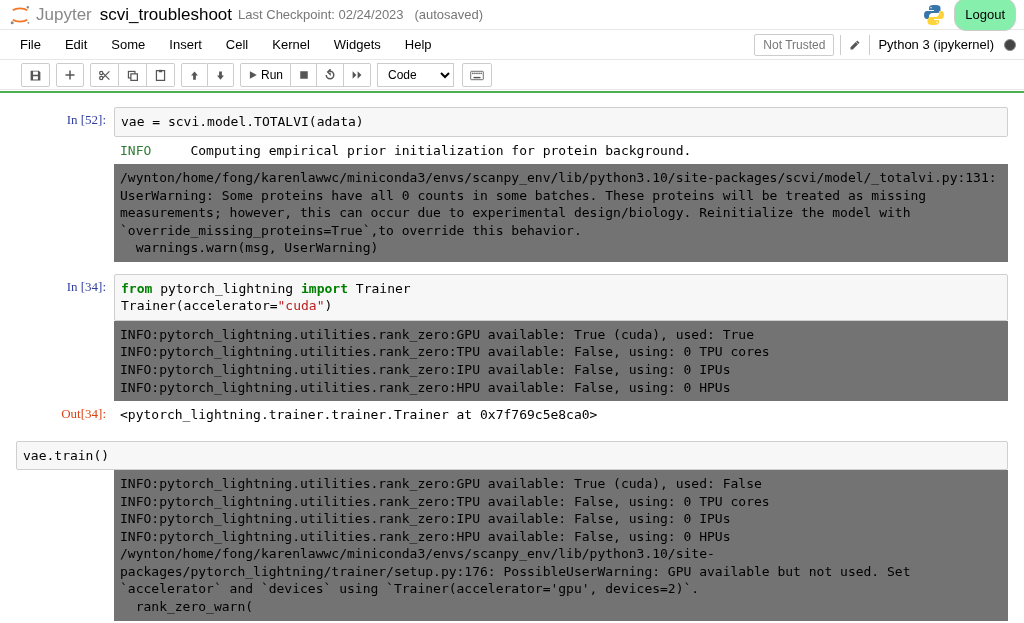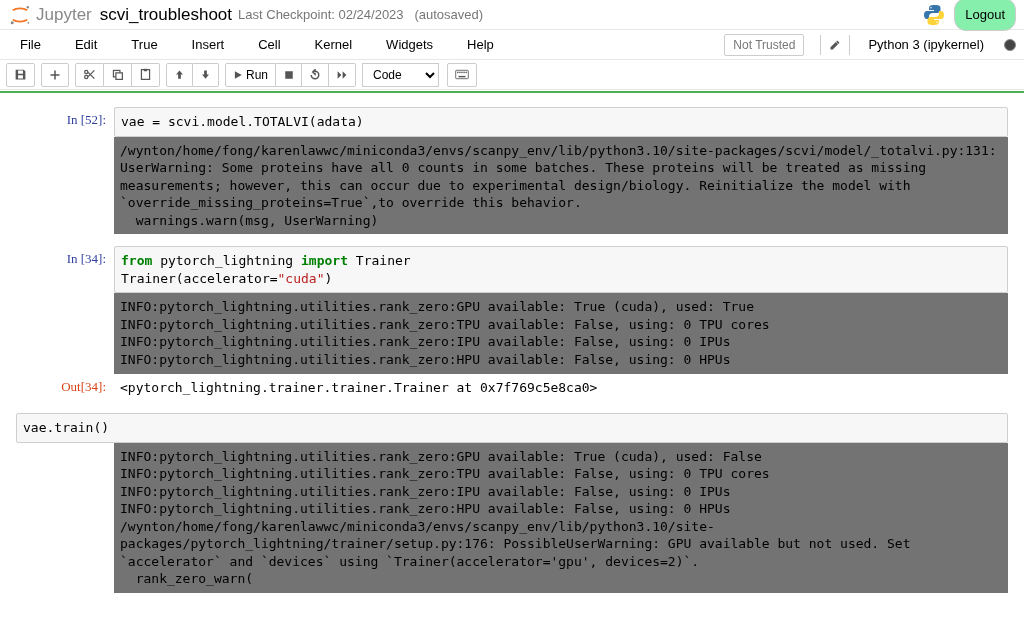--- a/index.html
+++ b/index.html
@@ -6,28 +6,28 @@
 body { font-family: "Helvetica Neue", Helvetica, Arial, sans-serif; font-size: 13px; color: #000; background: #fff; width: 1024px; }
 .header { display: flex; align-items: center; padding: 4px 8px; border-bottom: 1px solid #e7e7e7; height: 30px; }
 .logo-wrap { display: flex; align-items: center; }
 .logo-svg { width: 24px; height: 24px; margin-right: 4px; }
 .jupyter-text { font-size: 17px; color: #888; font-weight: normal; }
 .nb-name { font-size: 17px; color: #000; margin-left: 8px; }
 .checkpoint { font-size: 13px; color: #777; margin-left: 6px; }
 .header-spacer { flex: 1; }
 .python-logo { width: 24px; height: 24px; margin-right: 8px; }
 .logout-btn { border: 1px solid #ccc; background: #86efac; padding: 8px 10px; border-radius: 12px; font-size: 13px; cursor: pointer; }
-.menubar { display: flex; align-items: center; padding: 0 8px; border-bottom: 1px solid #e7e7e7; height: 30px; gap: 10px; }
+.menubar { display: flex; align-items: center; padding: 0 8px; border-bottom: 1px solid #e7e7e7; height: 30px; }
 .menuitem { padding: 6px 12px; font-size: 13px; cursor: pointer; }
 .menubar-spacer { flex: 1; }
 .trusted { border: 1px solid #ccc; padding: 3px 8px; font-size: 12px; border-radius: 2px; margin-right: 6px; color: #777; }
 .edit-icon-box { border-left: 1px solid #ccc; border-right: 1px solid #ccc; padding: 4px 8px; }
 .kernel-name { padding: 4px 8px; font-size: 13px; }
 .kernel-dot { width: 12px; height: 12px; border: 1px solid #888; border-radius: 50%; display: inline-block; background: #444; margin-left: 2px; }
-.toolbar { display: flex; align-items: center; padding: 3px 6px; border-bottom: 1px solid #e7e7e7; gap: 0; height: 30px; }
+.toolbar { display: flex; padding: 3px 21px; border-bottom: 1px solid #e7e7e7; gap: 0; height: 30px; }
 .tb-group { display: flex; margin-right: 6px; }
 .tb-btn { border: 1px solid #ccc; background: #fff; padding: 3px 7px; height: 24px; min-width: 26px; display: flex; align-items: center; justify-content: center; cursor: pointer; font-size: 12px; }
 .tb-btn + .tb-btn { border-left: none; }
 .tb-btn:first-child { border-radius: 2px 0 0 2px; }
 .tb-btn:last-child { border-radius: 0 2px 2px 0; }
 .tb-btn:only-child { border-radius: 2px; }
 .run-label { margin-left: 3px; }
 .celltype { border: 1px solid #ccc; height: 24px; font-size: 12px; padding: 0 20px 0 6px; margin-right: 8px; background: #fff; }
 .green-bar { height: 2px; background: #4caf50; margin-top: 1px; }
 .notebook { padding: 10px 0 20px 0; }
@@ -66,21 +66,21 @@
   <svg class="python-logo" viewBox="0 0 48 48">
     <path fill="#3776AB" d="M23 4c-6 0-9 2-9 6v4h10v2H10c-4 0-6 3-6 8s2 8 6 8h4v-5c0-4 3-7 7-7h10c3 0 6-2 6-6V10c0-4-3-6-9-6h-5zM18 8a1.5 1.5 0 110 3 1.5 1.5 0 010-3z"></path>
     <path fill="#FFD43B" d="M25 44c6 0 9-2 9-6v-4H24v-2h14c4 0 6-3 6-8s-2-8-6-8h-4v5c0 4-3 7-7 7H17c-3 0-6 2-6 6v4c0 4 3 6 9 6h5zm5-4a1.5 1.5 0 110-3 1.5 1.5 0 010 3z"></path>
   </svg>
   <button class="logout-btn">Logout</button>
 </div>
 
 <div class="menubar">
   <div class="menuitem">File</div>
   <div class="menuitem">Edit</div>
-  <div class="menuitem">True</div>
+  <div class="menuitem">Some</div>
   <div class="menuitem">Insert</div>
   <div class="menuitem">Cell</div>
   <div class="menuitem">Kernel</div>
   <div class="menuitem">Widgets</div>
   <div class="menuitem">Help</div>
   <div class="menubar-spacer"></div>
   <span class="trusted">Not Trusted</span>
   <span class="edit-icon-box">
     <svg width="12" height="12" viewBox="0 0 16 16">
         <path fill="#555" d="M2 11l7-7 3 3-7 7H2v-3zM11 2l3 3-1.5 1.5-3-3L11 2z"></path>
@@ -180,20 +180,24 @@
 
 <div class="notebook">
 
   <div class="cell">
     <div class="cell-input-area">
       <div class="prompt in-prompt">In [52]:</div>
       <div class="input-box">vae = scvi.model.TOTALVI(adata)</div>
     </div>
     <div class="cell-output-text">
       <div class="prompt"></div>
+      <div class="out-text"><span class="out-info-label">INFO    </span><span> Computing empirical prior initialization for protein background.</span></div>
+    </div>
+    <div class="cell-output-text">
+      <div class="prompt"></div>
       <div class="out-text out-stderr">/wynton/home/fong/karenlawwc/miniconda3/envs/scanpy_env/lib/python3.10/site-packages/scvi/model/_totalvi.py:131: UserWarning: Some proteins have all 0 counts in some batches. These proteins will be treated as missing measurements; however, this can occur due to experimental design/biology. Reinitialize the model with `override_missing_proteins=True`,to override this behavior.
   warnings.warn(msg, UserWarning)</div>
     </div>
   </div>
 
   <div class="cell">
     <div class="cell-input-area">
       <div class="prompt in-prompt">In [34]:</div>
       <div class="input-box"><span class="kw-green">from</span> pytorch_lightning <span class="kw-green">import</span> Trainer
 Trainer(accelerator=<span class="kw-str">"cuda"</span>)</div>

